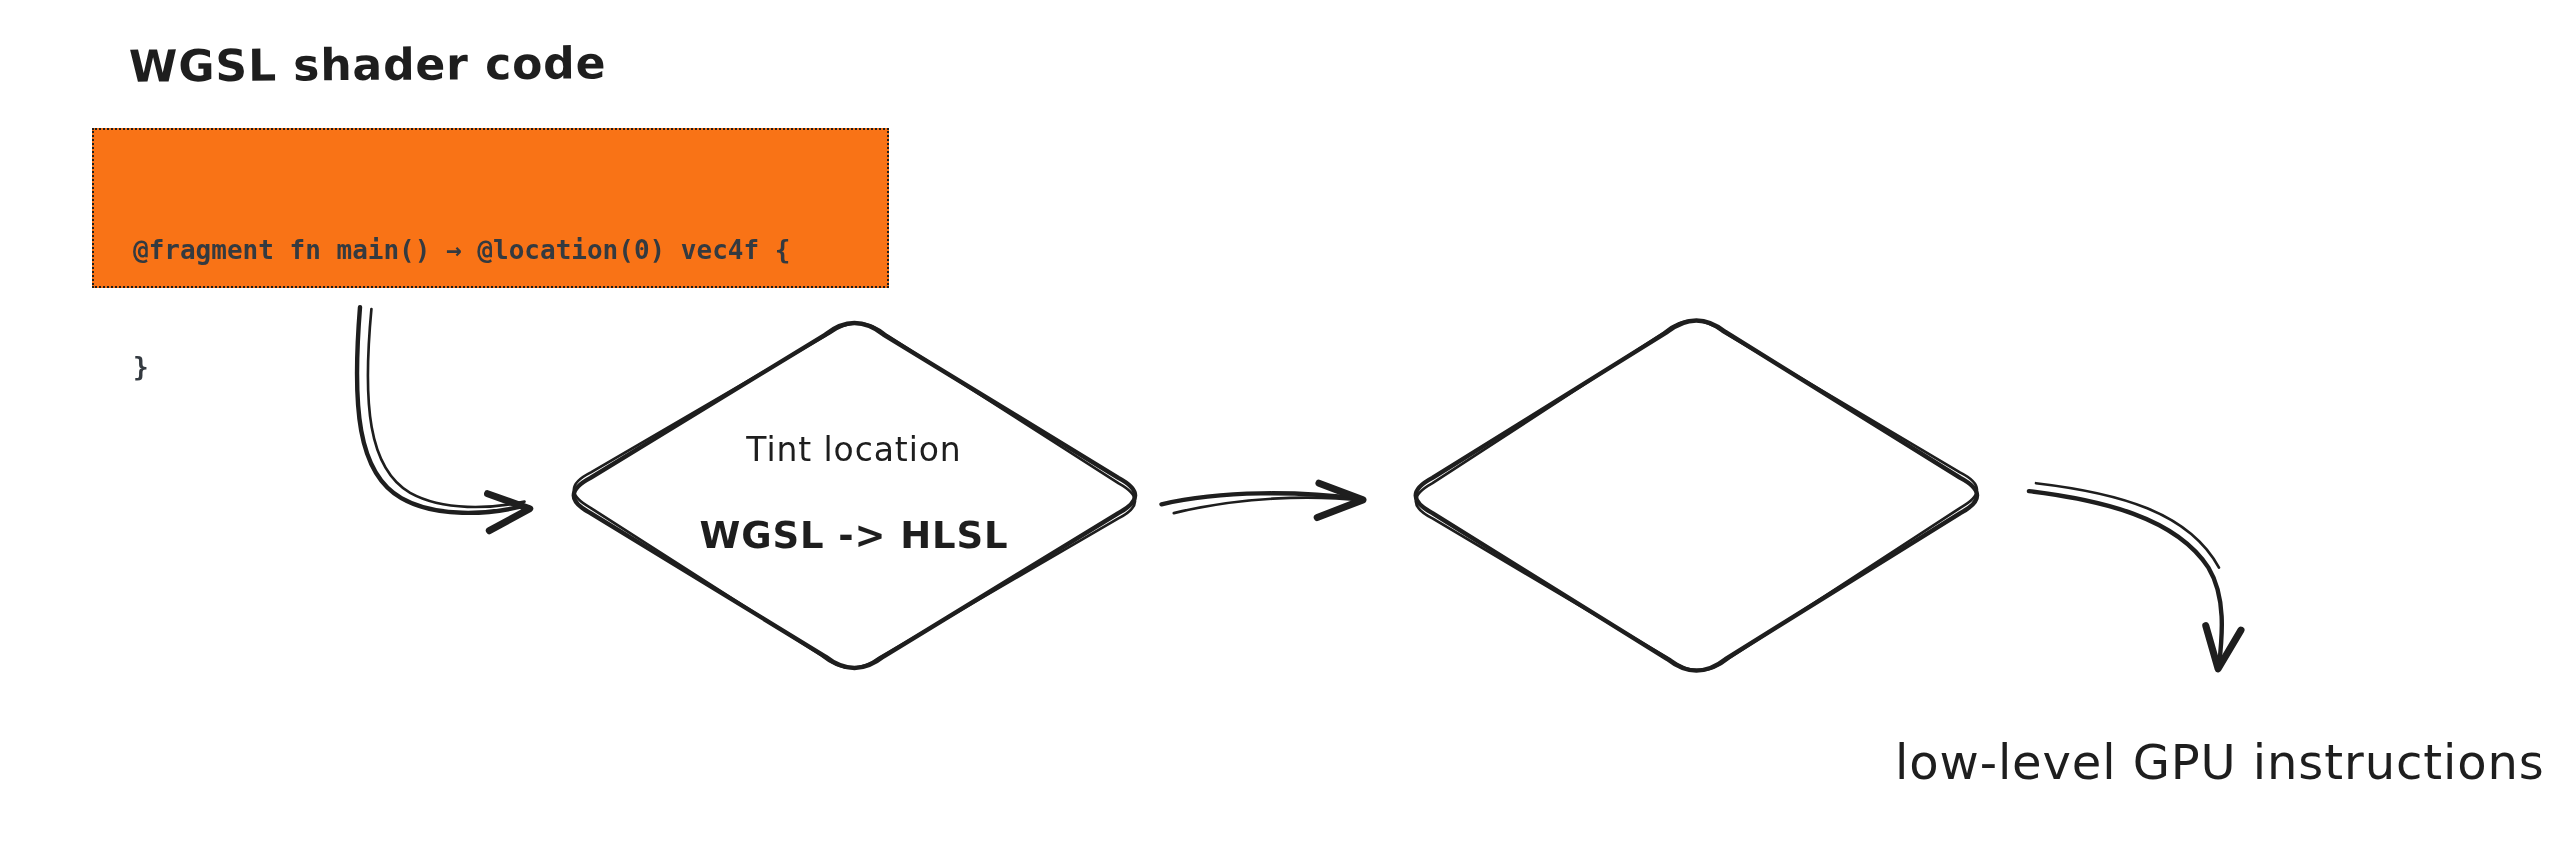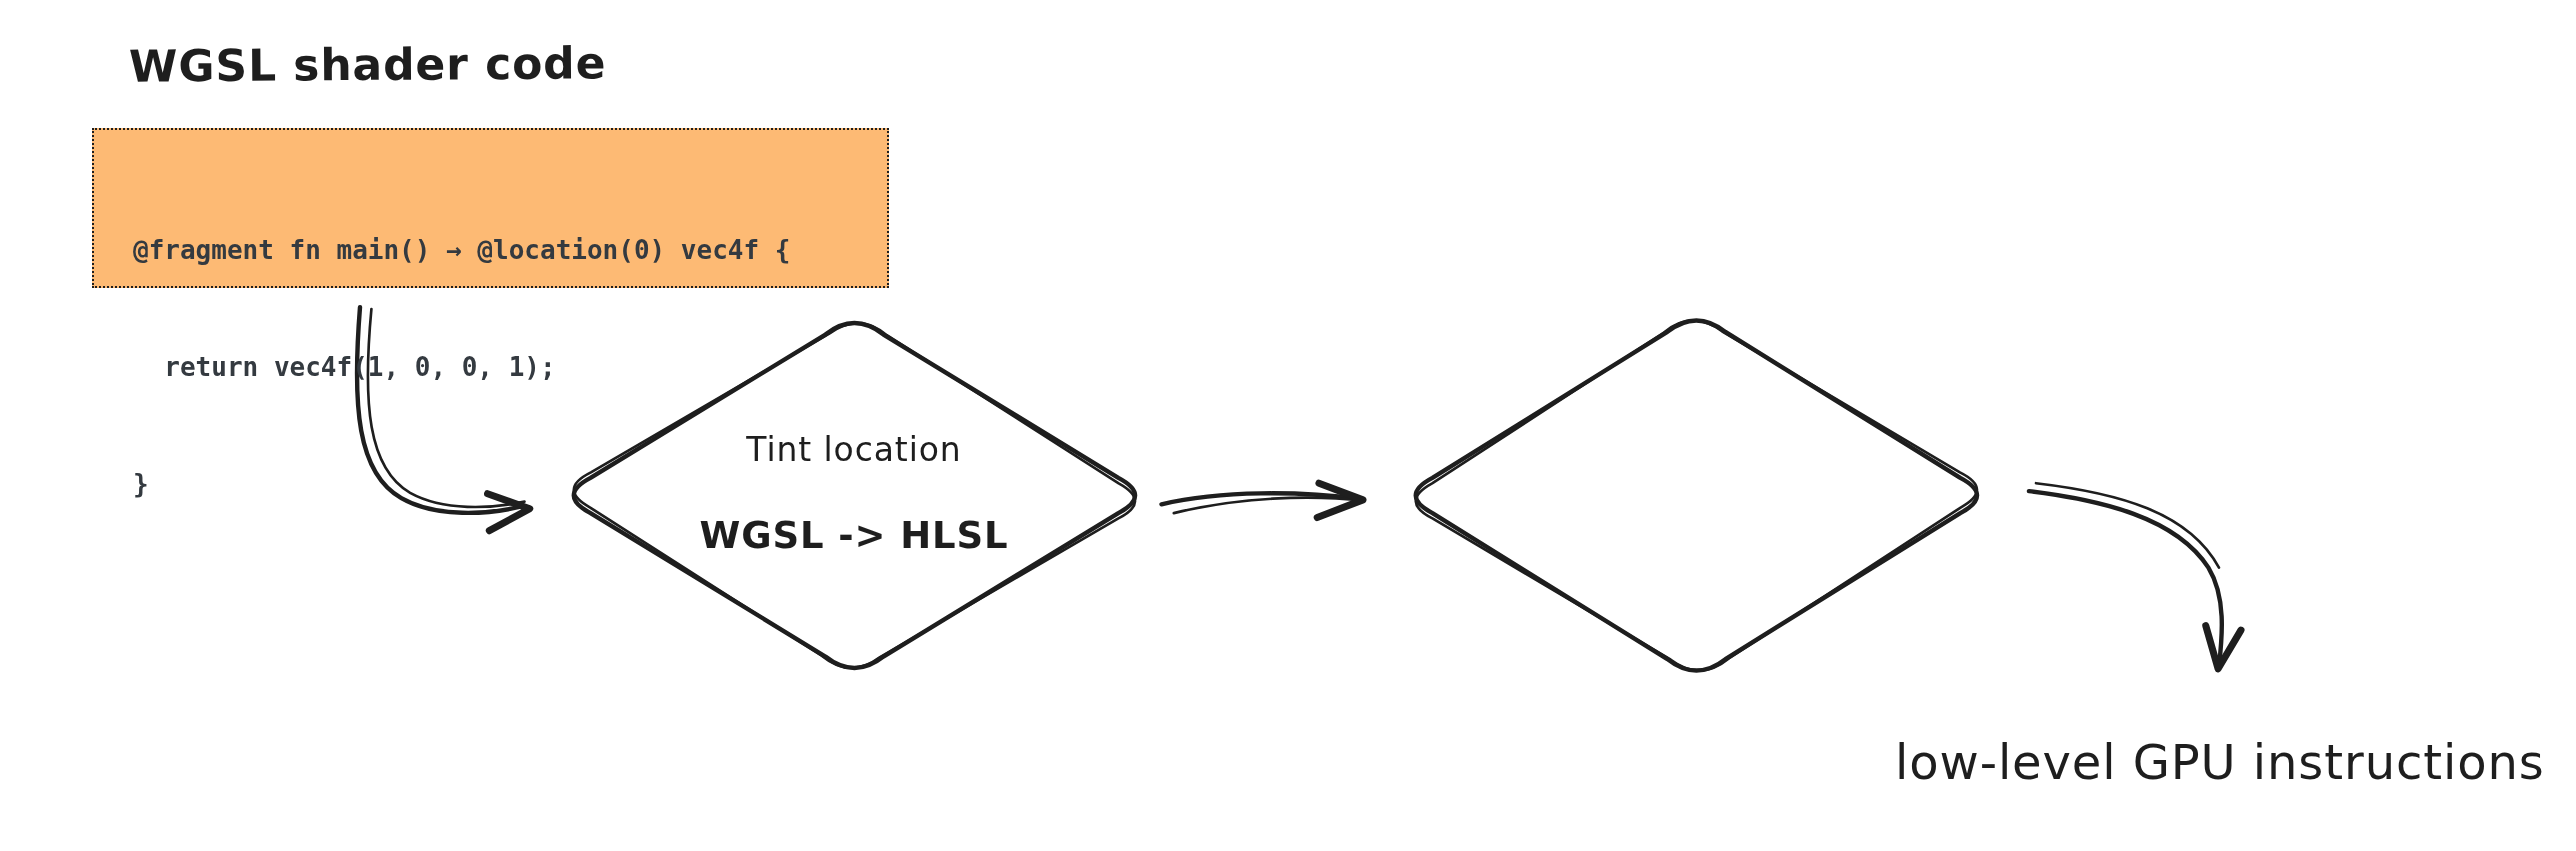--- a/index.html
+++ b/index.html
@@ -44,21 +44,21 @@
     font-size: 44px;
     font-weight: 700;
     transform: rotate(-0.4deg);
   }
   .code-box {
     position: absolute;
     left: 76px; top: 128px;
     width: 797px; height: 160px;
     box-sizing: border-box;
     border: 2.6px dotted #1e1e1e;
-    background: #fdba74;
+    background: #f97316;
   }
   .code-text {
     position: absolute;
     left: 39px; top: 23px;
     font-family: "DejaVu Sans Mono", "Liberation Mono", monospace;
     font-size: 26px;
     line-height: 39px;
     font-weight: 600;
     color: #343a40;
     white-space: pre;
@@ -119,21 +119,20 @@
       <path class="sketch ghost" d="M 2296 549 C 2390 560 2470 582 2504 645"></path>
       <path class="sketch head" d="M 2489 711 L 2503 760 L 2529 716"></path>
     </g>
   </svg>
 
   <div class="hand-text diagram-title">WGSL shader code</div>
 
   <div class="code-box">
     <div class="code-text">
       <div>@fragment fn main() → @location(0) vec4f {</div>
-      <div>  return vec4f(1, 0, 0, 1);</div>
       <div>}</div>
     </div>
   </div>
 
   <div class="hand-text node-label node1-label">Tint location</div>
   <div class="hand-text node-sublabel node1-sublabel">WGSL -&gt; HLSL</div>
 
 
   <div class="hand-text output-label">low-level GPU instructions</div>
 

